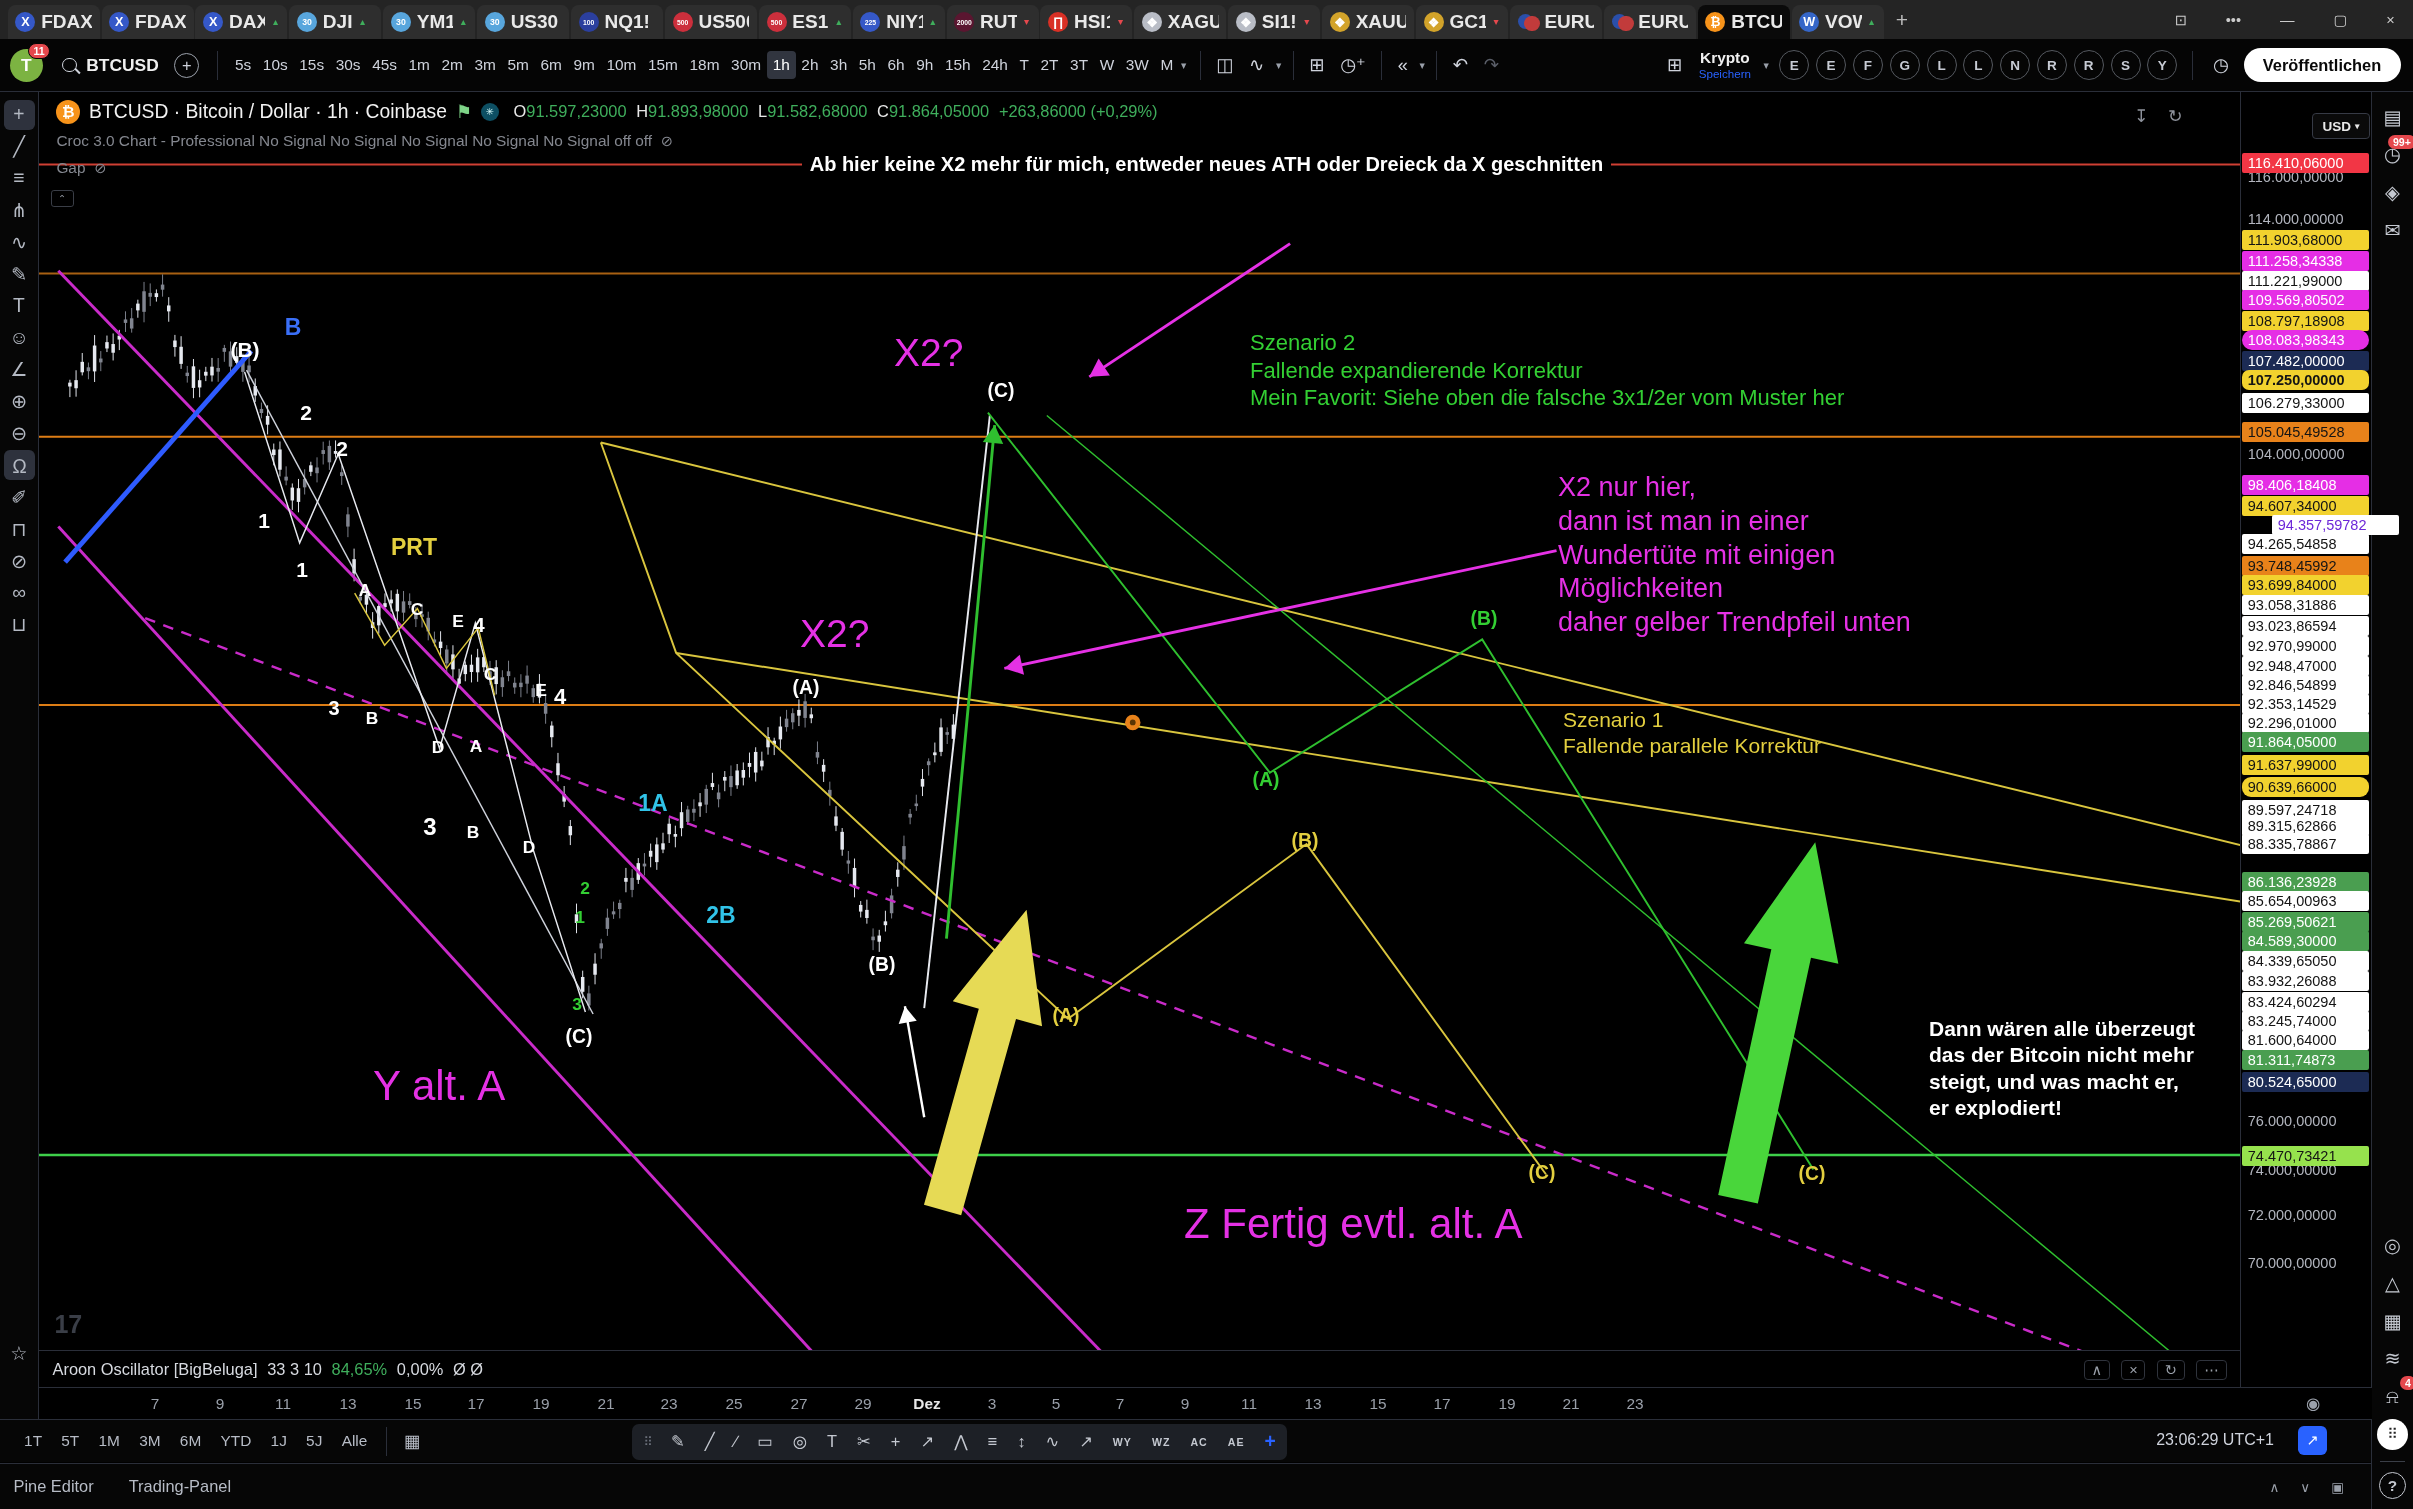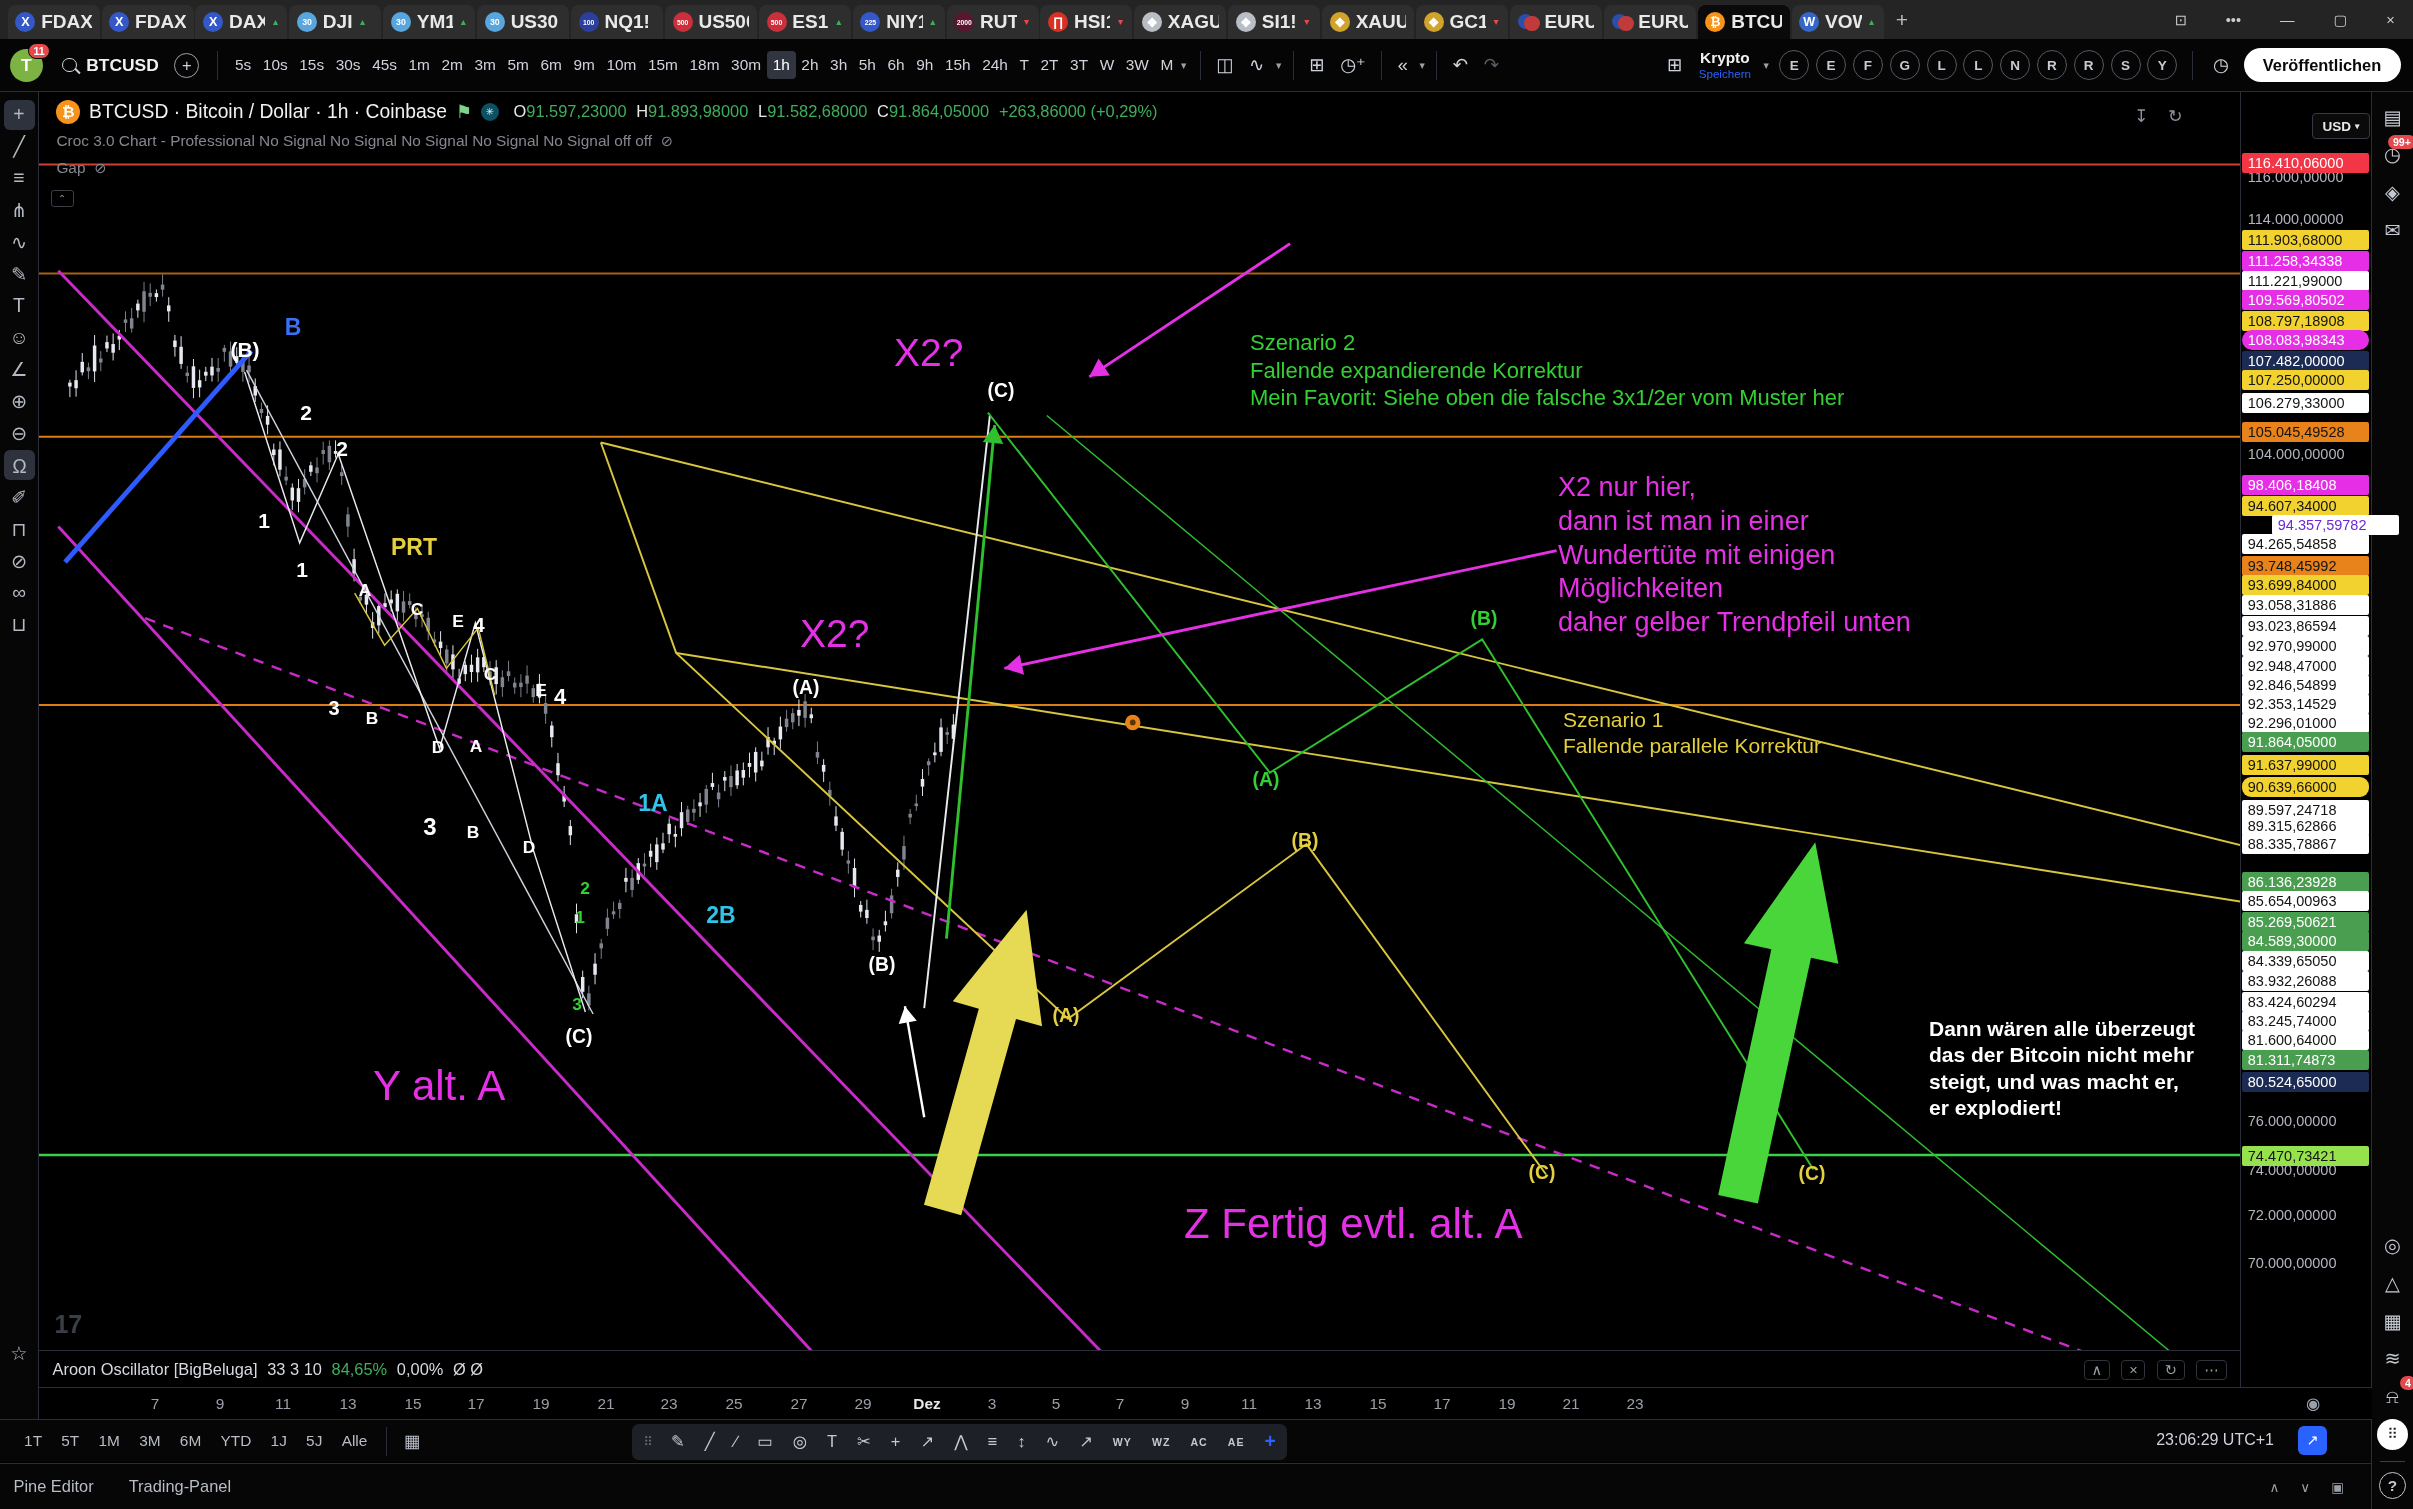--- a/index.html
+++ b/index.html
@@ -699,20 +699,21 @@
         <span class="eyeoff">⊘</span>
       </div>
       <div class="lrow2">
         <span>Gap</span>
         <span class="eyeoff">⊘</span>
       </div>
     </div>
     <div class="collapsebox">⌃</div>
     <div class="watermark">17</div>
     <div id="annolayer" style="position: absolute; left: 0px; top: 0px; width: 2201px; height: 1258px; overflow: hidden;">
+        <div class="anno" style="left: 763px; top: 72px; color: rgb(255, 255, 255); font-size: 20px; font-weight: 700; transform: translateY(-50%); background: rgb(0, 0, 0); padding: 1px 7.7px;">Ab hier keine X2 mehr für mich, entweder neues ATH oder Dreieck da X geschnitten</div>
         <div class="anno" style="left: 1211px; top: 237px; color: rgb(51, 207, 51); font-size: 22px; font-weight: 500;">Szenario 2
 Fallende expandierende Korrektur
 Mein Favorit: Siehe oben die falsche 3x1/2er vom Muster her</div>
         <div class="anno" style="left: 855px; top: 237px; color: rgb(229, 49, 229); font-size: 39px; font-weight: 500;">X2?</div>
         <div class="anno" style="left: 761px; top: 518px; color: rgb(229, 49, 229); font-size: 39px; font-weight: 500;">X2?</div>
         <div class="anno" style="left: 1519px; top: 379px; color: rgb(229, 49, 229); font-size: 27px; font-weight: 500;">X2 nur hier,
 dann ist man in einer
 Wundertüte mit einigen
 Möglichkeiten
 daher gelber Trendpfeil unten</div>
@@ -778,21 +779,21 @@
       <div class="pl" style="top: 1113px; color: rgb(178, 181, 190);">72.000,00000</div>
       <div class="pl" style="top: 1161px; color: rgb(178, 181, 190);">70.000,00000</div>
       <div class="pl" style="top: 61px; color: rgb(255, 255, 255); background: rgb(242, 54, 69); border-radius: 1.9px;">116.410,06000</div>
       <div class="pl" style="top: 138px; color: rgb(20, 20, 20); background: rgb(242, 210, 46); border-radius: 1.9px;">111.903,68000</div>
       <div class="pl" style="top: 159px; color: rgb(255, 255, 255); background: rgb(229, 46, 229); border-radius: 1.9px;">111.258,34338</div>
       <div class="pl" style="top: 179px; color: rgb(20, 20, 20); background: rgb(255, 255, 255); border-radius: 1.9px;">111.221,99000</div>
       <div class="pl" style="top: 198px; color: rgb(255, 255, 255); background: rgb(229, 46, 229); border-radius: 1.9px;">109.569,80502</div>
       <div class="pl" style="top: 219px; color: rgb(20, 20, 20); background: rgb(242, 210, 46); border-radius: 1.9px;">108.797,18908</div>
       <div class="pl" style="top: 238px; color: rgb(255, 255, 255); background: rgb(229, 46, 229); border-radius: 10px;">108.083,98343</div>
       <div class="pl" style="top: 259px; color: rgb(255, 255, 255); background: rgb(28, 43, 84); border-radius: 1.9px;">107.482,00000</div>
-      <div class="pl" style="top: 278px; color: rgb(20, 20, 20); background: rgb(242, 210, 46); border-radius: 2px;">107.250,00000</div>
+      <div class="pl" style="top: 278px; color: rgb(20, 20, 20); background: rgb(242, 210, 46); border-radius: 7px; font-weight: bold;">107.250,00000</div>
       <div class="pl" style="top: 301px; color: rgb(20, 20, 20); background: rgb(255, 255, 255); border-radius: 1.9px;">106.279,33000</div>
       <div class="pl" style="top: 330px; color: rgb(20, 20, 20); background: rgb(232, 130, 26); border-radius: 1.9px;">105.045,49528</div>
       <div class="pl" style="top: 383px; color: rgb(255, 255, 255); background: rgb(229, 46, 229); border-radius: 1.9px;">98.406,18408</div>
       <div class="pl" style="top: 404px; color: rgb(20, 20, 20); background: rgb(242, 210, 46); border-radius: 1.9px;">94.607,34000</div>
       <div class="pl" style="top: 423px; color: #6d28d9; background: rgb(255, 255, 255); border-radius: 1.9px; margin-left: 30px;">94.357,59782</div>
       <div class="pl" style="top: 442px; color: rgb(20, 20, 20); background: rgb(255, 255, 255); border-radius: 1.9px;">94.265,54858</div>
       <div class="pl" style="top: 464px; color: rgb(20, 20, 20); background: rgb(232, 130, 26); border-radius: 1.9px;">93.748,45992</div>
       <div class="pl" style="top: 483px; color: rgb(20, 20, 20); background: rgb(242, 210, 46); border-radius: 1.9px;">93.699,84000</div>
       <div class="pl" style="top: 503px; color: rgb(20, 20, 20); background: rgb(255, 255, 255); border-radius: 1.9px;">93.058,31886</div>
       <div class="pl" style="top: 524px; color: rgb(20, 20, 20); background: rgb(255, 255, 255); border-radius: 1.9px;">93.023,86594</div>

